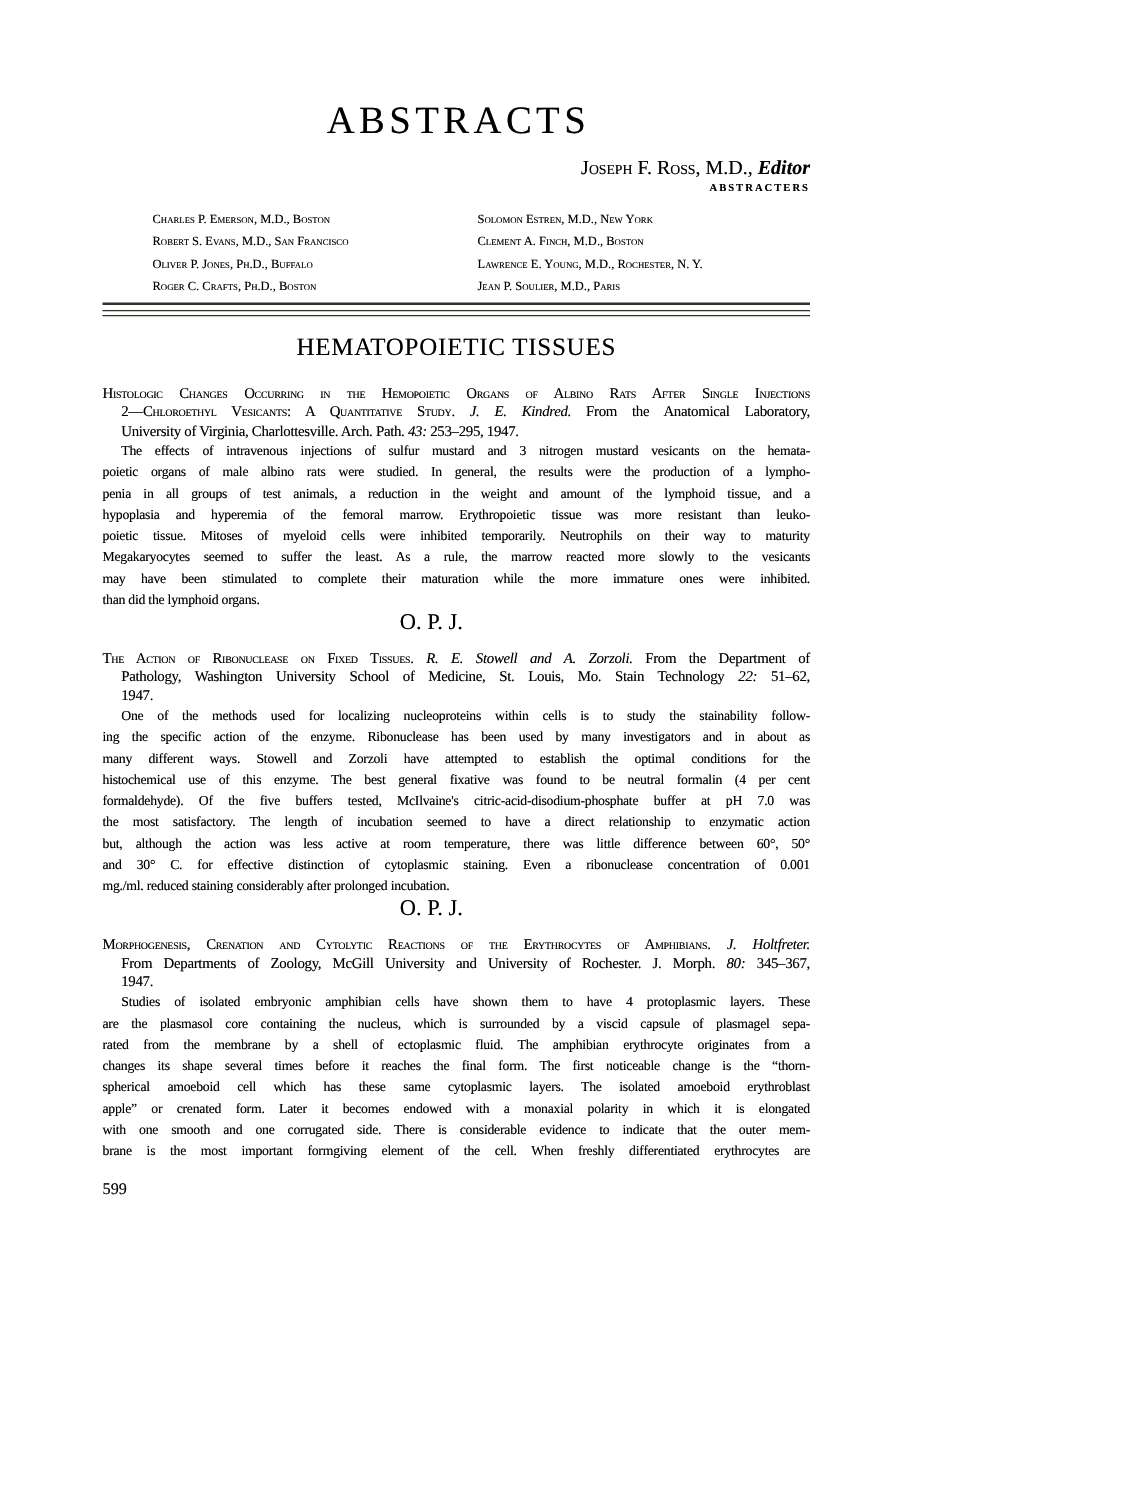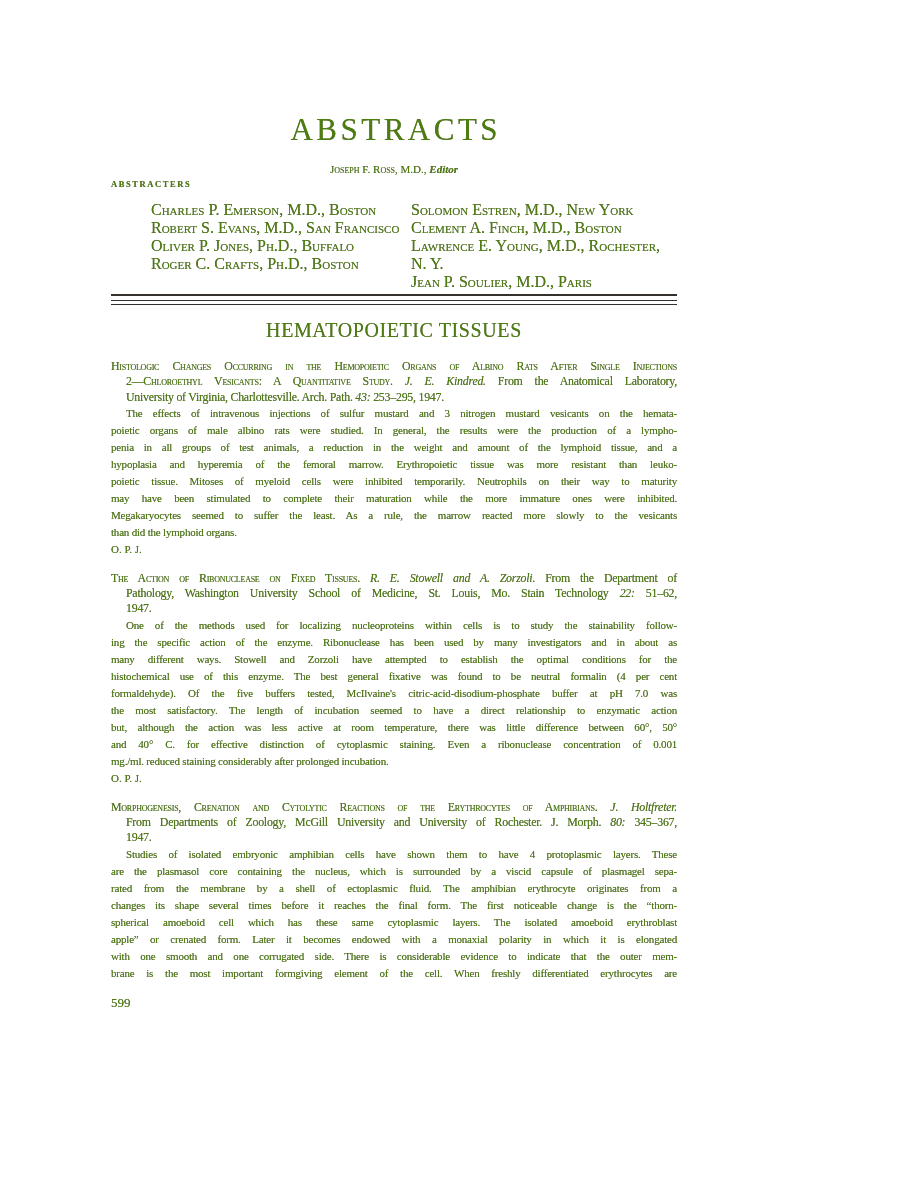--- a/index.html
+++ b/index.html
@@ -3,58 +3,58 @@
 <meta charset="utf-8">
 <style>
   html, body {
     margin: 0; padding: 0;
     width: 918px; height: 1188px;
     background: #ffffff;
     overflow: hidden;
   }
   .sheet {
     width: 566px;
-    margin-left: 111px;
-    padding-top: 114px;
-    color: #4d7c0f;
+    margin-left: 82px;
+    padding-top: 80px;
+    color: #000000;
     font-family: "Liberation Serif", "DejaVu Serif", serif;
     text-shadow: 0 0 0.45px rgba(35,28,20,0.55);
   }
   .page-title {
     margin: 0;
     font-size: 31px;
     font-weight: 400;
     letter-spacing: 3.5px;
     padding-left: 3.5px;
     text-align: center;
     line-height: 1.0;
   }
   .editor-line {
     margin-top: 16px;
-    text-align: center;
-    font-size: 11px;
+    text-align: right;
+    font-size: 16px;
     line-height: 16px;
   }
   .sc { font-variant: small-caps; }
   .it { font-style: italic; }
   .editor-role { font-style: italic; font-weight: 600; }
   .abstracters-label {
     margin-top: 2px;
-    text-align: left;
+    text-align: right;
     font-size: 8.5px;
     font-weight: 700;
     letter-spacing: 1.6px;
     line-height: 11px;
   }
   .names {
     margin-top: 11px;
     padding-left: 40px;
     display: grid;
     grid-template-columns: 260px 1fr;
-    font-size: 16px;
+    font-size: 10px;
     line-height: 18px;
     font-variant: small-caps;
   }
   .rule { margin-top: 3px; }
   .rl1 { height: 0; border-top: 2.5px solid #34302b; }
   .rl2 { height: 0; border-top: 1px solid #34302b; margin-top: 4px; }
   .rl3 { height: 0; border-top: 1px solid #34302b; margin-top: 3px; }
   .section-heading {
     margin: 17px 0 0 0;
     font-size: 20px;
@@ -73,23 +73,23 @@
   .bline {
     font-size: 11px;
     line-height: 17px;
     letter-spacing: -0.2px;
   }
   .just { text-align: justify; text-align-last: justify; }
   .lastl { text-align: left; text-align-last: left; }
   .ind { padding-left: 15px; }
   .firstind { padding-left: 15px; }
   .sig {
-    text-align: left;
+    text-align: center;
     padding-right: 40px;
-    font-size: 11px;
+    font-size: 18px;
     line-height: 15px;
     margin-top: 1px;
   }
   .pagenum {
     margin-top: 13px;
     text-align: left;
     font-size: 13px;
     line-height: 16px;
   }
 </style>
@@ -138,22 +138,22 @@
       <span class="sc">2—Chloroethyl Vesicants: A Quantitative Study. </span><span class="it">J. E. Kindred.</span><span> From the Anatomical Laboratory,</span>
     </div>
     <div class="hline lastl ind">
       <span>University of Virginia, Charlottesville. Arch. Path. </span><span class="it">43:</span><span> 253–295, 1947.</span>
     </div>
     <div class="bline just firstind">The effects of intravenous injections of sulfur mustard and 3 nitrogen mustard vesicants on the hemata-</div>
     <div class="bline just">poietic organs of male albino rats were studied. In general, the results were the production of a lympho-</div>
     <div class="bline just">penia in all groups of test animals, a reduction in the weight and amount of the lymphoid tissue, and a</div>
     <div class="bline just">hypoplasia and hyperemia of the femoral marrow. Erythropoietic tissue was more resistant than leuko-</div>
     <div class="bline just">poietic tissue. Mitoses of myeloid cells were inhibited temporarily. Neutrophils on their way to maturity</div>
+    <div class="bline just">Megakaryocytes seemed to suffer the least. As a rule, the marrow reacted more slowly to the vesicants</div>
     <div class="bline just">may have been stimulated to complete their maturation while the more immature ones were inhibited.</div>
-    <div class="bline just">Megakaryocytes seemed to suffer the least. As a rule, the marrow reacted more slowly to the vesicants</div>
     <div class="bline lastl">than did the lymphoid organs.</div>
     <div class="sig">O. P. J.</div>
   </section>
 
   <section class="abstract">
     <div class="hline just">
       <span class="sc">The Action of Ribonuclease on Fixed Tissues. </span><span class="it">R. E. Stowell and A. Zorzoli.</span><span> From the Department of</span>
     </div>
     <div class="hline just ind">
       <span>Pathology, Washington University School of Medicine, St. Louis, Mo. Stain Technology </span><span class="it">22:</span><span> 51–62,</span>
@@ -161,21 +161,21 @@
     <div class="hline lastl ind">
       <span>1947.</span>
     </div>
     <div class="bline just firstind">One of the methods used for localizing nucleoproteins within cells is to study the stainability follow-</div>
     <div class="bline just">ing the specific action of the enzyme. Ribonuclease has been used by many investigators and in about as</div>
     <div class="bline just">many different ways. Stowell and Zorzoli have attempted to establish the optimal conditions for the</div>
     <div class="bline just">histochemical use of this enzyme. The best general fixative was found to be neutral formalin (4 per cent</div>
     <div class="bline just">formaldehyde). Of the five buffers tested, McIlvaine's citric-acid-disodium-phosphate buffer at pH 7.0 was</div>
     <div class="bline just">the most satisfactory. The length of incubation seemed to have a direct relationship to enzymatic action</div>
     <div class="bline just">but, although the action was less active at room temperature, there was little difference between 60°, 50°</div>
-    <div class="bline just">and 40° C. for effective distinction of cytoplasmic staining. Even a ribonuclease concentration of 0.001</div>
+    <div class="bline just">and 30° C. for effective distinction of cytoplasmic staining. Even a ribonuclease concentration of 0.001</div>
     <div class="bline lastl">mg./ml. reduced staining considerably after prolonged incubation.</div>
     <div class="sig">O. P. J.</div>
   </section>
 
   <section class="abstract">
     <div class="hline just">
       <span class="sc">Morphogenesis, Crenation and Cytolytic Reactions of the Erythrocytes of Amphibians. </span><span class="it">J. Holtfreter.</span>
     </div>
     <div class="hline just ind">
       <span>From Departments of Zoology, McGill University and University of Rochester. J. Morph. </span><span class="it">80:</span><span> 345–367,</span>

